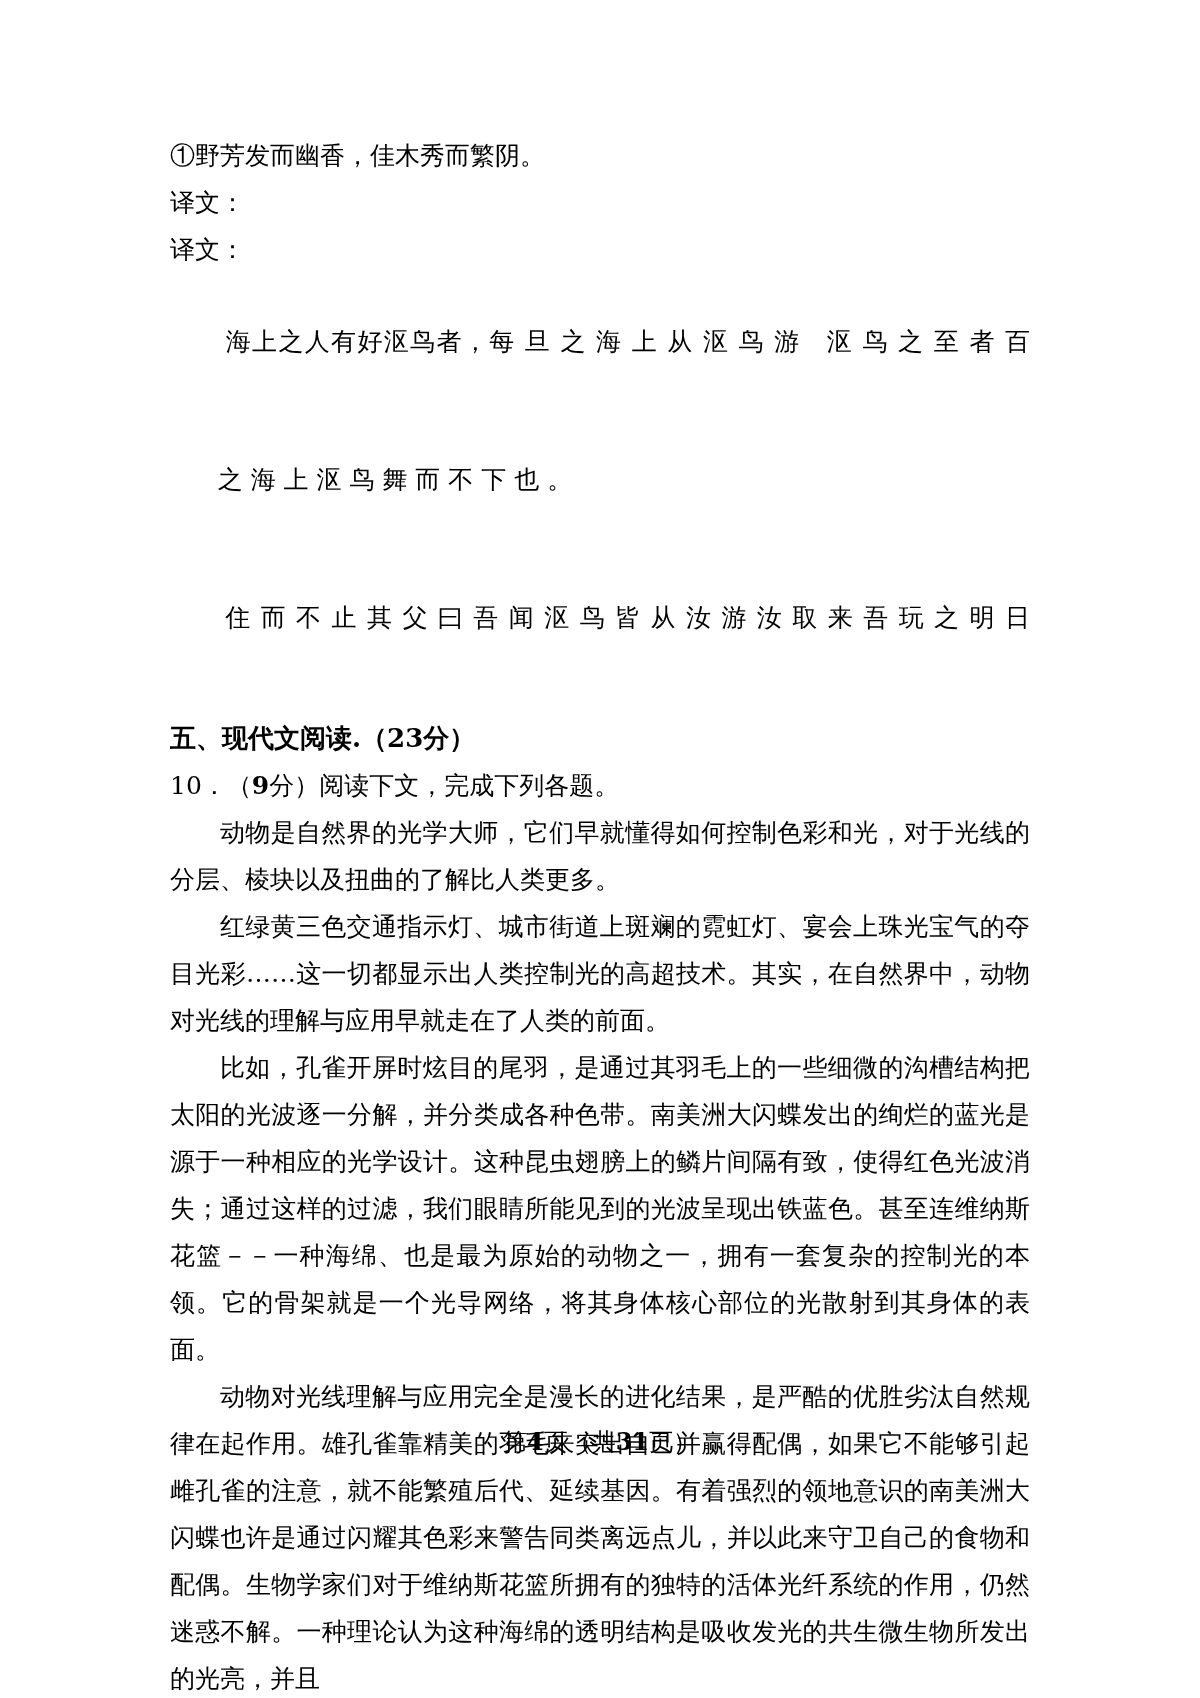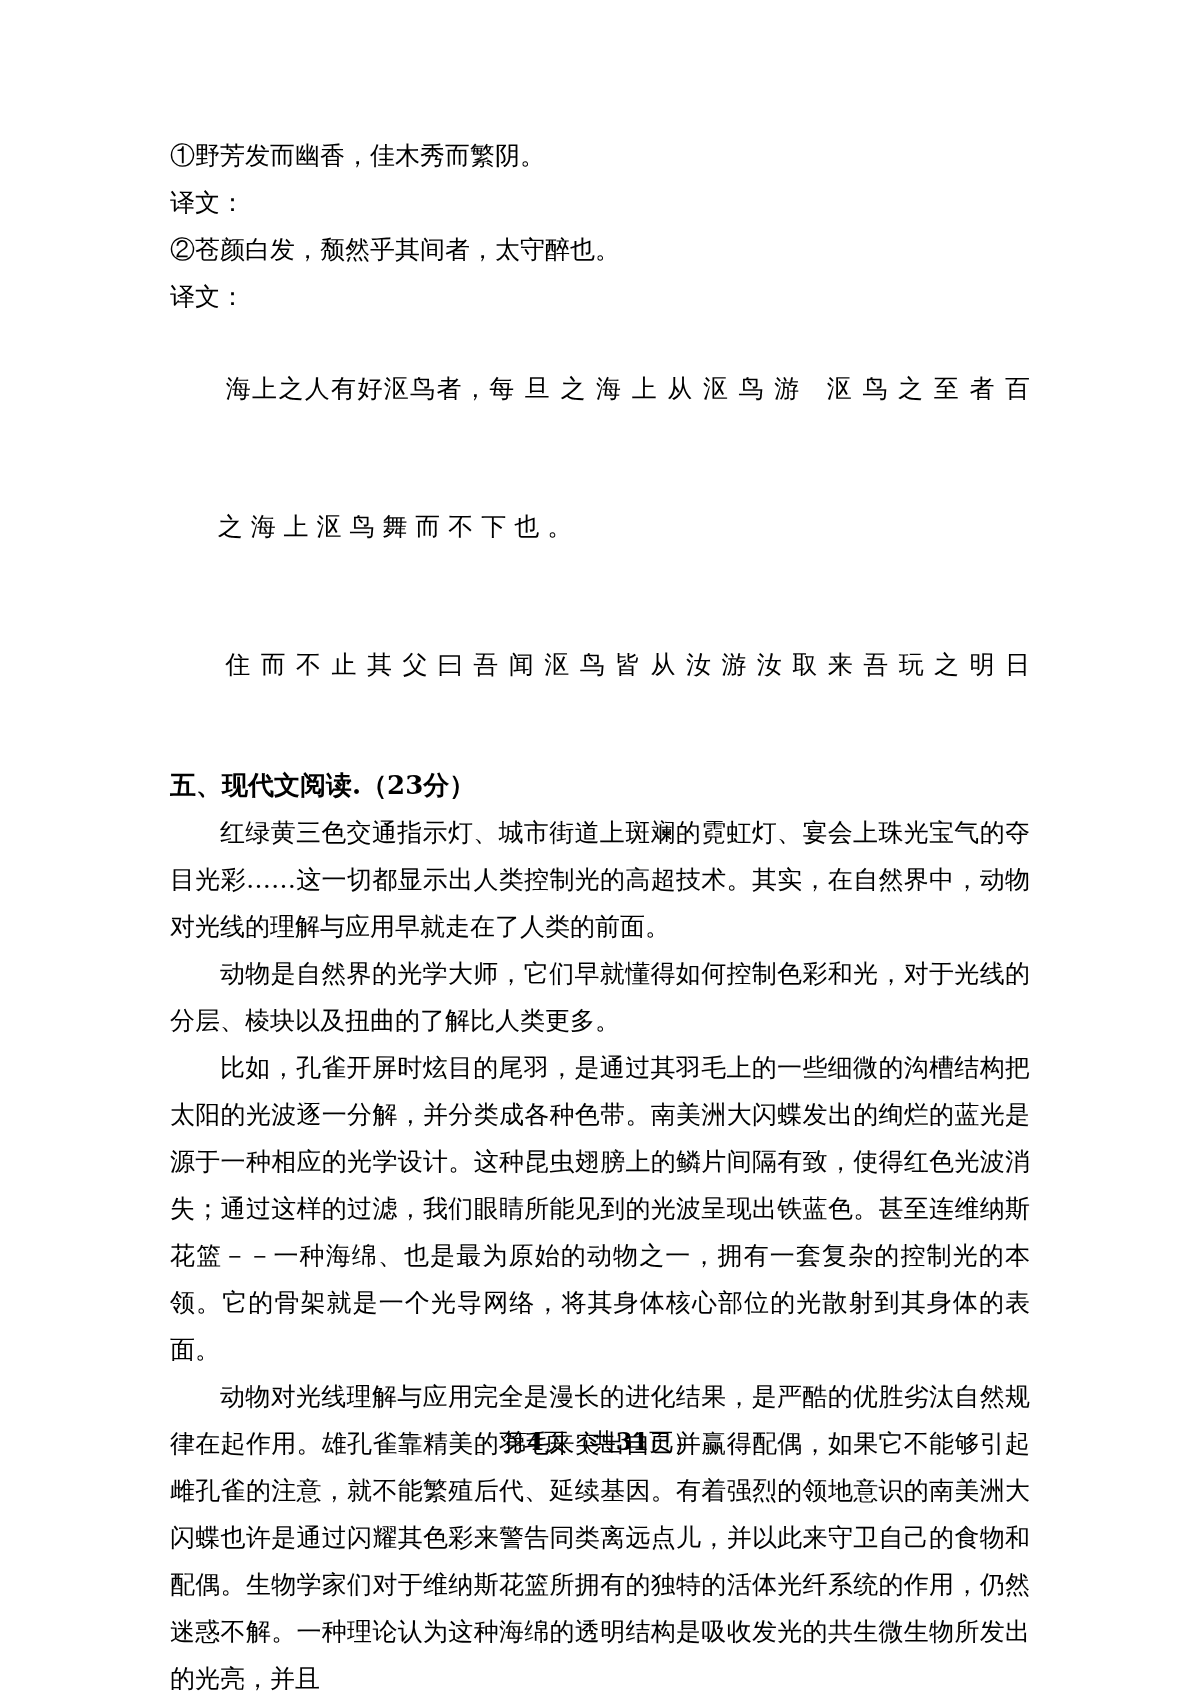--- a/index.html
+++ b/index.html
@@ -47,43 +47,45 @@
     color:#000000;
   }
 </style>
 </head>
 <body>
 
 <div class="page">
 
   <p class="ln">①野芳发而幽香，佳木秀而繁阴。</p>
   <p class="ln">译文：</p>
-  <p class="ln">②苍颜白发，颓然乎其间者，太守醉也。</p>
   <p class="ln">译文：</p>
 
 
   <div>
     <p class="pass-line pass-first stretch">
       <span>海上之人有好沤鸟者，</span><span class="ul">每 旦 之 海 上 从 沤 鸟 游　沤 鸟 之 至 者 百</span>
     </p>
     <p class="pass-line">
       <span class="ul">之 海 上 沤 鸟 舞 而 不 下 也 。</span>
     </p>
     <p class="pass-line stretch">
       <span class="ul">住 而 不 止 其 父 曰 吾 闻 沤 鸟 皆 从 汝 游 汝 取 来 吾 玩 之 明 日</span>
     </p>
   </div>
 
   <h2 class="heading gap-top-md">
     <span>五、现代文阅读.（</span><span>23</span><span>分）</span>
   </h2>
 
+  <p class="ln">
+    <span>10．（</span><span class="b">9</span><span>分）阅读下文，完成下列各题。</span>
+  </p>
 
+  <p class="ln indent para">动物是自然界的光学大师，它们早就懂得如何控制色彩和光，对于光线的分层、棱块以及扭曲的了解比人类更多。</p>
   <p class="ln indent para">红绿黄三色交通指示灯、城市街道上斑斓的霓虹灯、宴会上珠光宝气的夺目光彩……这一切都显示出人类控制光的高超技术。其实，在自然界中，动物对光线的理解与应用早就走在了人类的前面。</p>
-  <p class="ln indent para">动物是自然界的光学大师，它们早就懂得如何控制色彩和光，对于光线的分层、棱块以及扭曲的了解比人类更多。</p>
   <p class="ln indent para">比如，孔雀开屏时炫目的尾羽，是通过其羽毛上的一些细微的沟槽结构把太阳的光波逐一分解，并分类成各种色带。南美洲大闪蝶发出的绚烂的蓝光是源于一种相应的光学设计。这种昆虫翅膀上的鳞片间隔有致，使得红色光波消失；通过这样的过滤，我们眼睛所能见到的光波呈现出铁蓝色。甚至连维纳斯花篮－－一种海绵、也是最为原始的动物之一，拥有一套复杂的控制光的本领。它的骨架就是一个光导网络，将其身体核心部位的光散射到其身体的表面。</p>
   <p class="ln indent para">动物对光线理解与应用完全是漫长的进化结果，是严酷的优胜劣汰自然规律在起作用。雄孔雀靠精美的羽毛来突出自己并赢得配偶，如果它不能够引起雌孔雀的注意，就不能繁殖后代、延续基因。有着强烈的领地意识的南美洲大闪蝶也许是通过闪耀其色彩来警告同类离远点儿，并以此来守卫自己的食物和配偶。生物学家们对于维纳斯花篮所拥有的独特的活体光纤系统的作用，仍然迷惑不解。一种理论认为这种海绵的透明结构是吸收发光的共生微生物所发出的光亮，并且</p>
 
   <div class="footer">
     <span>第</span><span class="b">4</span><span>页（共</span><span class="b">31</span><span>页）</span>
   </div>
 
 </div>
 
 </body></html>

